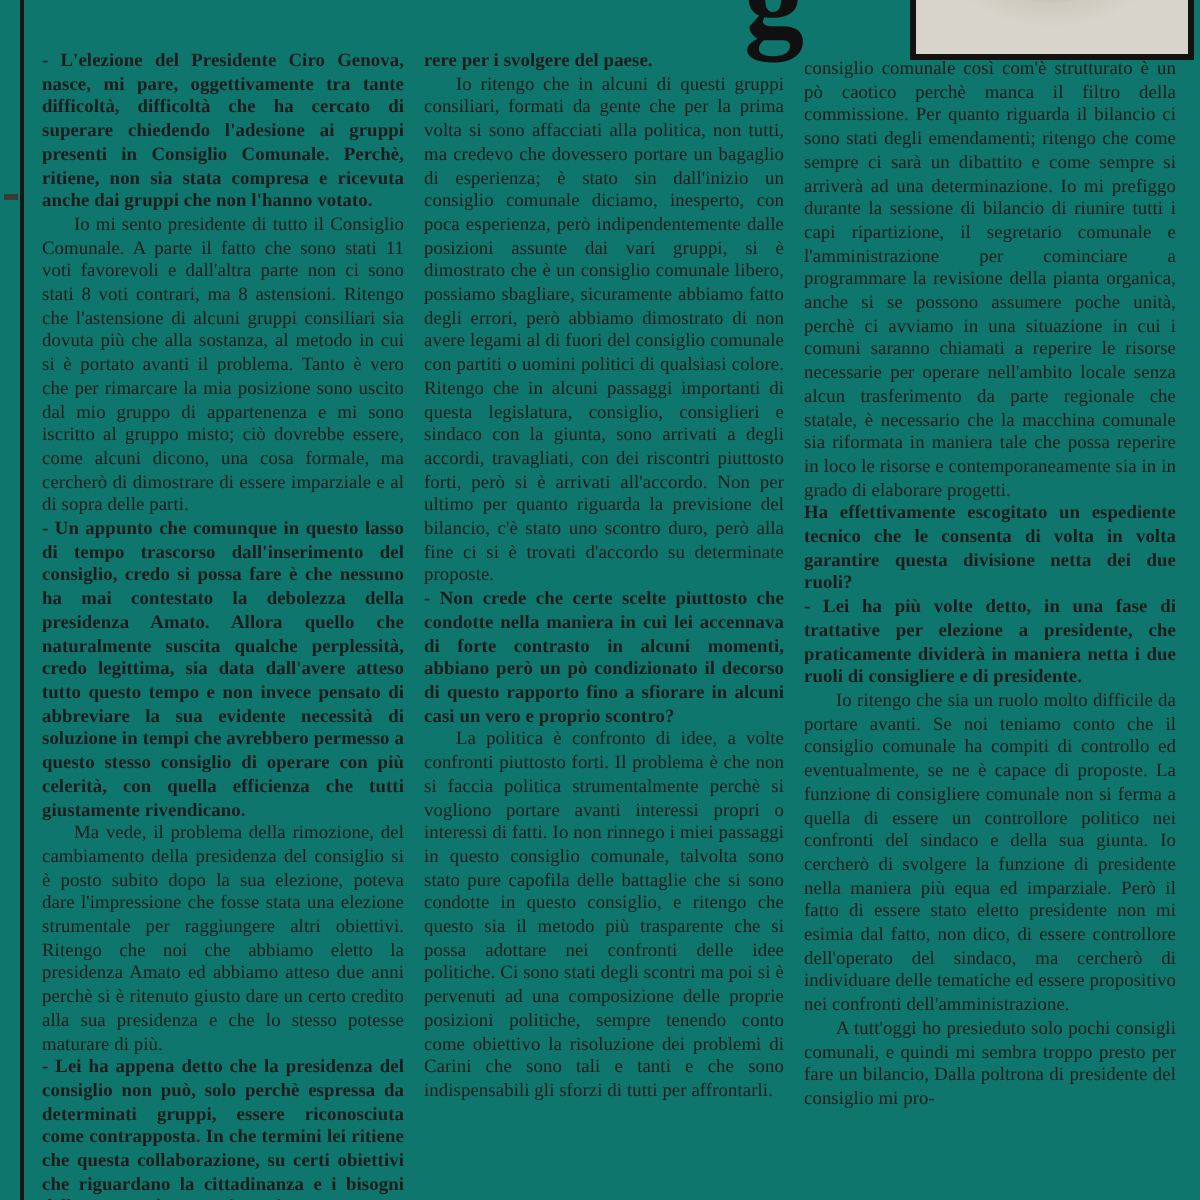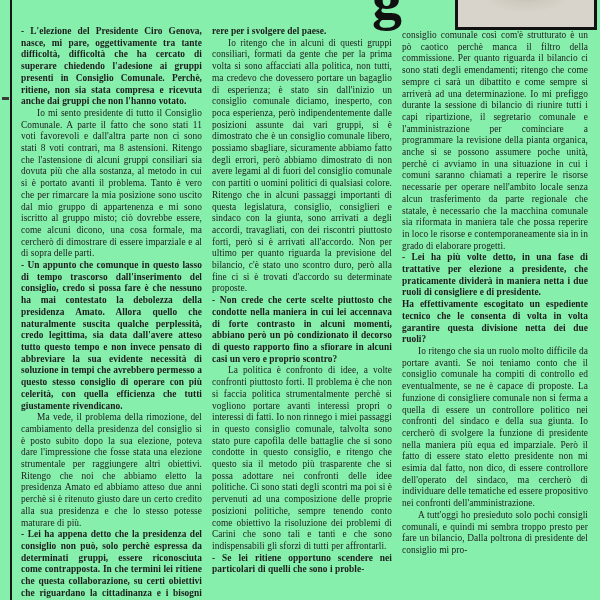--- a/index.html
+++ b/index.html
@@ -1,18 +1,18 @@
 <!DOCTYPE html>
 <html lang="it"><head>
 <meta charset="utf-8">
 <style>
   html,body{margin:0;padding:0;background:#e8e6e1;}
   .page{
     position:relative;width:600px;height:600px;overflow:hidden;
-    background:#86efac;color:#1c1c1c;
+    background:#0f766e;color:#1c1c1c;
     font-family:"Liberation Serif","DejaVu Serif",serif;
   }
   .left-rule{position:absolute;left:10px;top:0;width:2px;height:600px;background:#161616;}
   .reg-mark{position:absolute;left:2px;top:97px;width:7px;height:3px;background:#3a3a38;}
   .headline-frag{
     position:absolute;left:372px;top:-32px;height:62px;overflow:visible;
     font-size:60px;font-weight:bold;line-height:60px;color:#101010;
     font-family:"Liberation Serif","DejaVu Serif",serif;
   }
   .photo{
@@ -57,24 +57,23 @@
     <p class="a">Ma vede, il problema della rimozione, del cambiamento della presidenza del consiglio si è posto subito dopo la sua elezione, poteva dare l'impressione che fosse stata una elezione strumentale per raggiungere altri obiettivi. Ritengo che noi che abbiamo eletto la presidenza Amato ed abbiamo atteso due anni perchè si è ritenuto giusto dare un certo credito alla sua presidenza e che lo stesso potesse maturare di più.</p>
     <p class="q">- Lei ha appena detto che la presidenza del consiglio non può, solo perchè espressa da determinati gruppi, essere riconosciuta come contrapposta. In che termini lei ritiene che questa collaborazione, su certi obiettivi che riguardano la cittadinanza e i bisogni della gente può concretizzarsi.</p>
 
   </div>
 
   <div class="col" id="col2">
     <p class="q cont">rere per i svolgere del paese.</p>
     <p class="a">Io ritengo che in alcuni di questi gruppi consiliari, formati da gente che per la prima volta si sono affacciati alla politica, non tutti, ma credevo che dovessero portare un bagaglio di esperienza; è stato sin dall'inizio un consiglio comunale diciamo, inesperto, con poca esperienza, però indipendentemente dalle posizioni assunte dai vari gruppi, si è dimostrato che è un consiglio comunale libero, possiamo sbagliare, sicuramente abbiamo fatto degli errori, però abbiamo dimostrato di non avere legami al di fuori del consiglio comunale con partiti o uomini politici di qualsiasi colore.  Ritengo che in alcuni passaggi importanti di questa legislatura, consiglio, consiglieri e sindaco con la giunta, sono arrivati a degli accordi, travagliati, con dei riscontri piuttosto forti, però si è arrivati all'accordo. Non per ultimo per quanto riguarda la previsione del bilancio, c'è stato uno scontro duro, però alla fine ci si è trovati d'accordo su determinate proposte.</p>
     <p class="q">- Non crede che certe scelte piuttosto che condotte nella maniera in cui lei accennava di forte contrasto in alcuni momenti, abbiano però un pò condizionato il decorso di questo rapporto fino a sfiorare in alcuni casi un vero e proprio scontro?</p>
     <p class="a">La politica è confronto di idee, a volte confronti piuttosto forti. Il problema è che non si faccia politica strumentalmente perchè si vogliono portare avanti interessi propri o interessi  di fatti. Io non rinnego i miei passaggi in questo consiglio comunale, talvolta sono stato pure capofila delle battaglie che si sono condotte in questo consiglio, e ritengo che questo sia il metodo più trasparente che si possa adottare nei confronti delle idee politiche. Ci sono stati degli scontri ma poi si è pervenuti ad una composizione delle proprie posizioni politiche, sempre tenendo conto come obiettivo la risoluzione dei problemi di Carini che sono tali e tanti e che sono indispensabili gli sforzi di tutti per affrontarli.</p>
-    <p class="q">- Se lei ritiene opportuno scendere nei particolari di quelli che sono i proble-</p>
   </div>
 
   <div class="col" id="col3">
     <p class="a cont">consiglio comunale così com'è strutturato è un pò caotico perchè manca il filtro della commissione. Per quanto riguarda il bilancio ci sono stati degli emendamenti; ritengo che come sempre ci sarà un dibattito e come sempre si arriverà ad una determinazione. Io mi prefiggo durante la sessione di bilancio di riunire tutti i capi ripartizione, il segretario comunale e l'amministrazione per cominciare a programmare la revisione della pianta organica, anche si se possono assumere poche unità, perchè ci avviamo in una situazione in cui i comuni saranno chiamati a reperire le risorse necessarie per operare nell'ambito locale senza alcun trasferimento da parte regionale che statale, è necessario  che la macchina comunale sia riformata  in maniera tale che possa reperire in loco le risorse e contemporaneamente sia in in grado di elaborare progetti.</p>
+    <p class="q cont">Ha effettivamente escogitato un espediente tecnico che le consenta di volta in volta garantire questa divisione netta dei due ruoli?</p>
     <p class="q">- Lei ha più volte detto, in una fase di trattative per elezione a presidente, che praticamente dividerà in maniera netta i due ruoli di consigliere e di presidente.</p>
-    <p class="q cont">Ha effettivamente escogitato un espediente tecnico che le consenta di volta in volta garantire questa divisione netta dei due ruoli?</p>
     <p class="a">Io ritengo che sia un ruolo molto difficile da portare avanti. Se noi teniamo conto che il consiglio comunale ha compiti di controllo ed eventualmente, se ne è capace di proposte. La funzione di consigliere comunale non si ferma a quella di essere un controllore politico nei confronti del sindaco e della sua giunta. Io cercherò di svolgere la funzione di presidente nella maniera più equa ed imparziale. Però il fatto di essere stato eletto presidente non mi esimia dal fatto, non dico, di essere controllore dell'operato del sindaco, ma cercherò di individuare delle tematiche ed essere propositivo nei confronti dell'amministrazione.</p>
     <p class="a">A tutt'oggi ho presieduto  solo pochi consigli comunali, e quindi mi sembra troppo presto per fare un bilancio, Dalla poltrona di presidente del consiglio mi pro-</p>
   </div>
 
 </div>
 
 </body></html>

